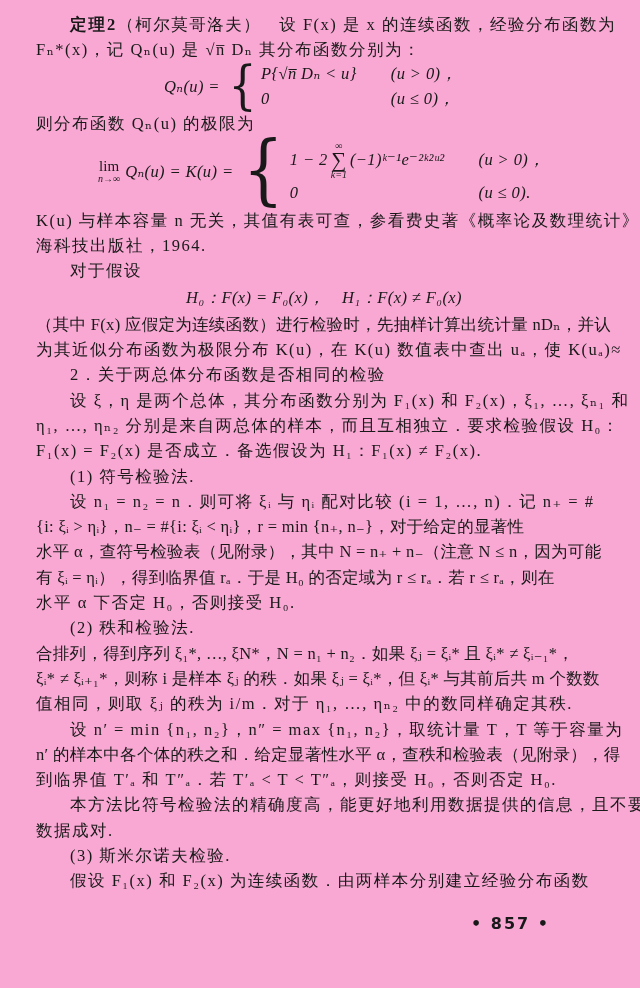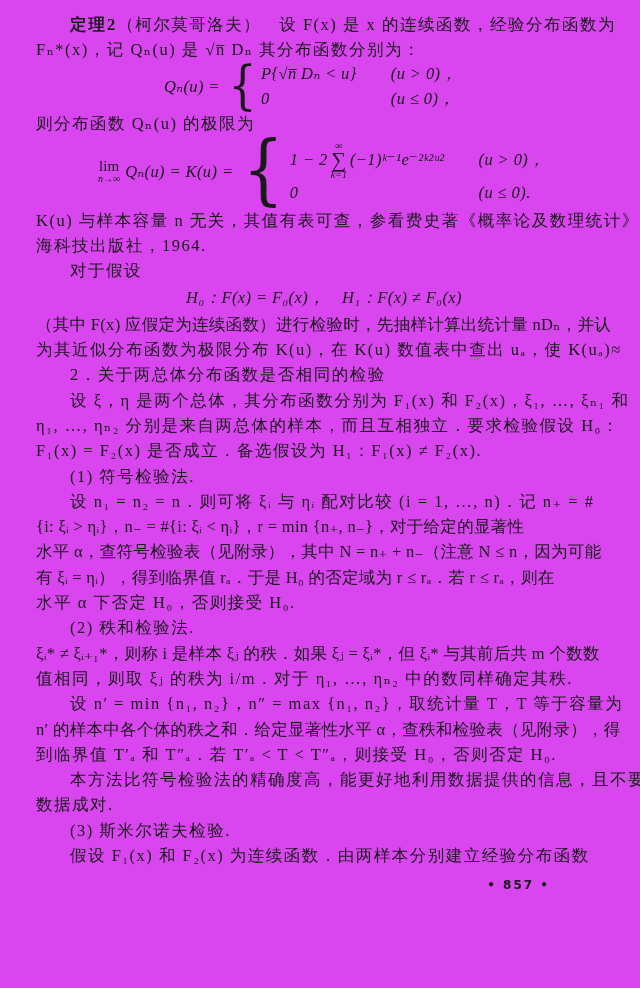--- a/index.html
+++ b/index.html
@@ -1,18 +1,18 @@
 <!DOCTYPE html>
 <html><head>
 <meta charset="utf-8">
 <style>
   html,body{margin:0;padding:0;width:640px;height:988px;overflow:hidden;
     background:#f7f7f4;}
   body{font-family:"Liberation Serif","DejaVu Serif",serif;color:#191919;}
-  .page{position:absolute;inset:0;background:#d946ef;padding:12px 28px 12px 36px;box-sizing:border-box;}
+  .page{position:absolute;inset:0;background:#f9a8d4;padding:12px 28px 12px 36px;box-sizing:border-box;}
   .line{height:25.3px;line-height:25.3px;font-size:16.5px;letter-spacing:1.5px;white-space:nowrap;}
   .tight{letter-spacing:0.3px;}
   .indent{text-indent:34px;}
   .bold{font-weight:bold;letter-spacing:2px;}
   
   .formula{display:flex;align-items:center;white-space:nowrap;font-size:16.5px;}
   .f1{height:48px;margin-left:128px;}
   .f2{height:72px;margin-left:62px;}
   .f3{height:28px;line-height:28px;justify-content:center;letter-spacing:1px;}
   .mi{font-style:italic;letter-spacing:0.4px;}
@@ -20,22 +20,22 @@
   .brace.b1{font-size:52px;margin:0 2px 4px 6px;}
   .brace.b2{font-size:76px;margin:0 2px 6px 6px;}
   .cases{display:grid;grid-template-columns:max-content max-content;column-gap:34px;row-gap:3px;align-items:center;}
   .caseexpr{display:flex;align-items:center;}
   .limstack,.sumstack{display:inline-flex;flex-direction:column;align-items:center;line-height:1;}
   .limstack .top{font-size:15px;}
   .limstack .bot,.sumstack .top,.sumstack .bot{font-size:10px;font-style:italic;}
   .sumstack{margin:0 3px;}
   .sumstack .sigma{font-size:21px;font-style:normal;line-height:0.9;}
   .midfrag{margin-left:5px;}
-  .pagenum{margin-top:10px;text-align:right;padding-right:62px;font-weight:bold;
-    font-size:12px;letter-spacing:2px;font-family:"DejaVu Sans",sans-serif;}
+  .pagenum{margin-top:20px;text-align:right;padding-right:62px;font-weight:bold;
+    font-size:16px;letter-spacing:2px;font-family:"DejaVu Sans",sans-serif;}
 </style>
 </head>
 <body>
 
 <div class="page">
 
   <div class="line indent"><span class="bold">定理2</span><span>（柯尔莫哥洛夫）　设 F(x) 是 x 的连续函数，经验分布函数为</span></div>
   <div class="line">Fₙ*(x)，记 Qₙ(u) 是 √n̅ Dₙ 其分布函数分别为：</div>
 
   <div class="formula f1">
@@ -86,20 +86,21 @@
   <div class="line indent">设 ξ，η 是两个总体，其分布函数分别为 F₁(x) 和 F₂(x)，ξ₁, …, ξₙ₁ 和</div>
   <div class="line">η₁, …, ηₙ₂ 分别是来自两总体的样本，而且互相独立．要求检验假设 H₀：</div>
   <div class="line">F₁(x) = F₂(x) 是否成立．备选假设为 H₁：F₁(x) ≠ F₂(x).</div>
   <div class="line indent">(1) 符号检验法.</div>
   <div class="line indent">设 n₁ = n₂ = n．则可将 ξᵢ 与 ηᵢ 配对比较 (i = 1, …, n)．记 n₊ = #</div>
   <div class="line tight">{i: ξᵢ &gt; ηᵢ}，n₋ = #{i: ξᵢ &lt; ηᵢ}，r = min {n₊, n₋}，对于给定的显著性</div>
   <div class="line tight">水平 α，查符号检验表（见附录），其中 N = n₊ + n₋（注意 N ≤ n，因为可能</div>
   <div class="line tight">有 ξᵢ = ηᵢ），得到临界值 rₐ．于是 H₀ 的否定域为 r ≤ rₐ．若 r ≤ rₐ，则在</div>
   <div class="line">水平 α 下否定 H₀，否则接受 H₀.</div>
   <div class="line indent">(2) 秩和检验法.</div>
+  <div class="line tight">合排列，得到序列 ξ₁*, …, ξN*，N = n₁ + n₂．如果 ξⱼ = ξᵢ* 且 ξᵢ* ≠ ξᵢ₋₁*，</div>
   <div class="line tight">ξᵢ* ≠ ξᵢ₊₁*，则称 i 是样本 ξⱼ 的秩．如果 ξⱼ = ξᵢ*，但 ξᵢ* 与其前后共 m 个数数</div>
   <div class="line">值相同，则取 ξⱼ 的秩为 i/m．对于 η₁, …, ηₙ₂ 中的数同样确定其秩.</div>
   <div class="line indent">设 n′ = min {n₁, n₂}，n″ = max {n₁, n₂}，取统计量 T，T 等于容量为</div>
   <div class="line tight">n′ 的样本中各个体的秩之和．给定显著性水平 α，查秩和检验表（见附录），得</div>
   <div class="line">到临界值 T′ₐ 和 T″ₐ．若 T′ₐ &lt; T &lt; T″ₐ，则接受 H₀，否则否定 H₀.</div>
   <div class="line indent">本方法比符号检验法的精确度高，能更好地利用数据提供的信息，且不要求</div>
   <div class="line">数据成对.</div>
   <div class="line indent">(3) 斯米尔诺夫检验.</div>
   <div class="line indent">假设 F₁(x) 和 F₂(x) 为连续函数．由两样本分别建立经验分布函数</div>
 

